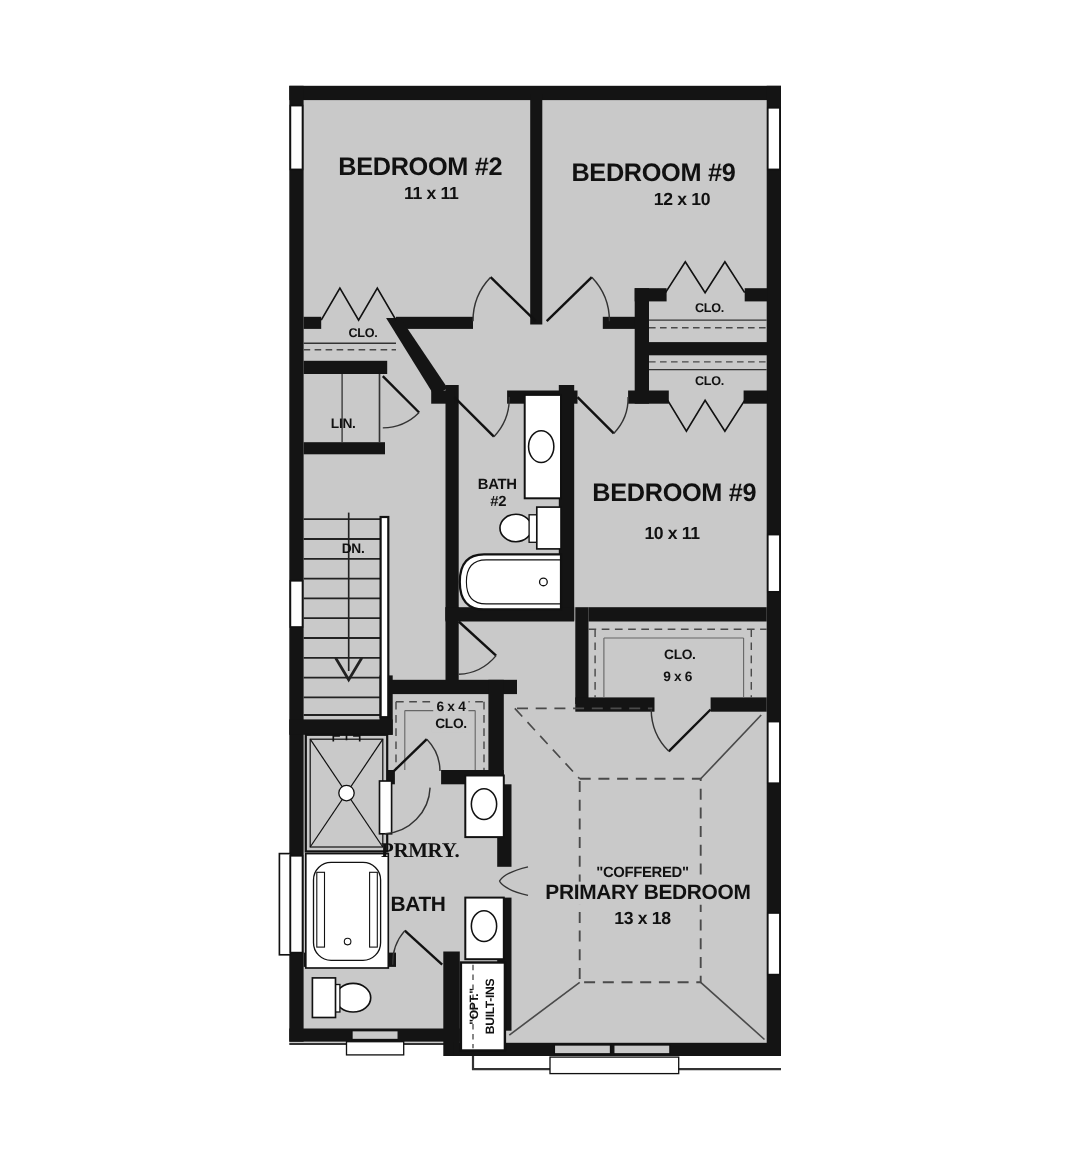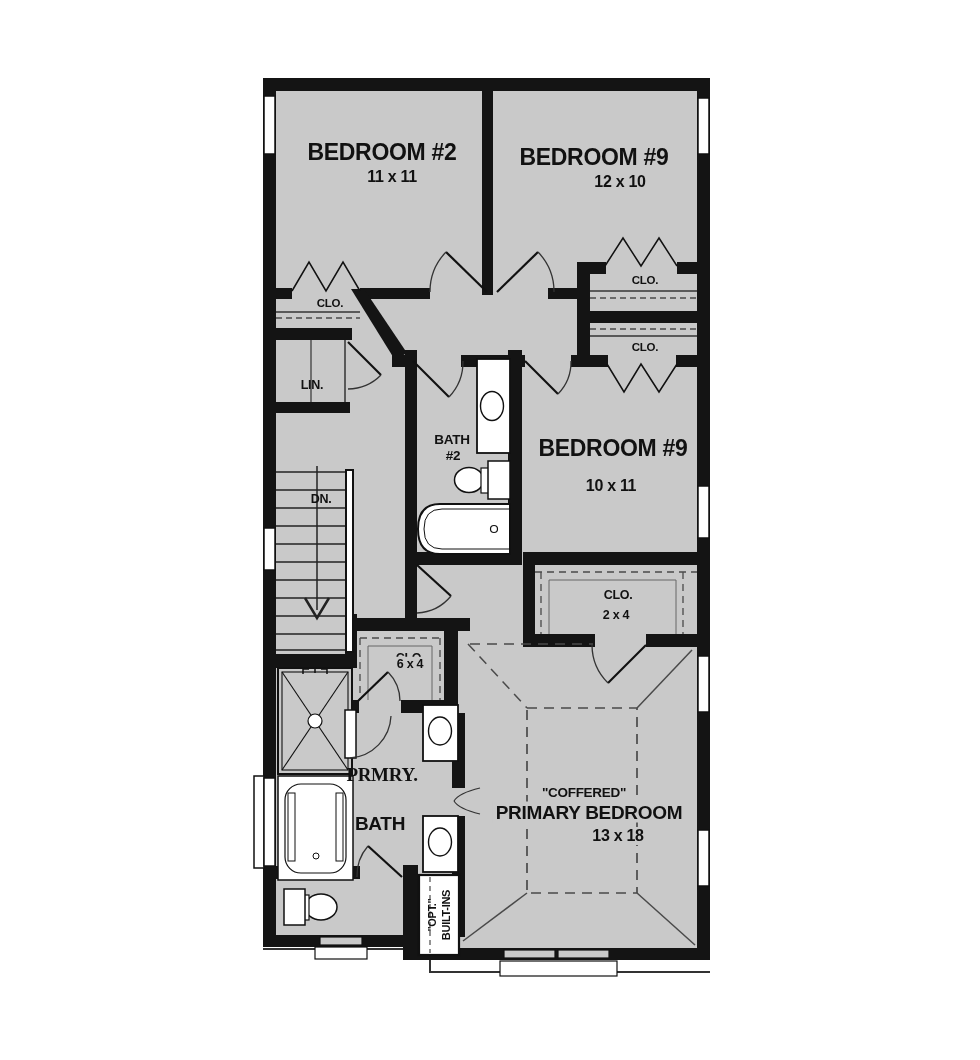--- a/index.html
+++ b/index.html
@@ -258,30 +258,30 @@
 <div class="lbl lbl-md" style="left:452px;top:440px;">BATH</div>
 <div class="lbl lbl-md" style="left:453px;top:456px;">#2</div>
 
 <div class="lbl lbl-xs" style="left:330px;top:304px;">CLO.</div>
 <div class="lbl lbl-xs" style="left:645px;top:281px;">CLO.</div>
 <div class="lbl lbl-xs" style="left:645px;top:348px;">CLO.</div>
 <div class="lbl lbl-sm" style="left:312px;top:369px;margin-top:16px;">LIN.</div>
 <div class="lbl lbl-sm" style="left:321px;top:453px;margin-top:46px;">DN.</div>
 
 <div class="lbl lbl-sm" style="left:618px;top:595px;">CLO.</div>
-<div class="lbl lbl-sm" style="left:616px;top:615px;">2 x 4</div>
+<div class="lbl lbl-sm" style="left:616px;top:615px;">9 x 6</div>
 
 <div class="lbl lbl-sm on-floor" style="left:410px;top:658px;">CLO.</div>
-<div class="lbl lbl-sm on-floor" style="left:410px;top:664px;">6 x 4</div>
+<div class="lbl lbl-sm on-floor" style="left:410px;top:643px;">6 x 4</div>
 
 <div class="lbl lbl-lg" style="left:382px;top:774px;font-family:Liberation Serif, serif;">PRMRY.</div>
 <div class="lbl lbl-lg" style="left:380px;top:823px;">BATH</div>
 
 <div class="lbl lbl-md on-floor" style="left:584px;top:793px;">"COFFERED"</div>
 <div class="lbl lbl-lg on-floor" style="left:589px;top:812px;">PRIMARY BEDROOM</div>
-<div class="lbl lbl-dim on-floor" style="left:584px;top:836px;margin-left:34px;">13 x 18</div>
+<div class="lbl lbl-dim on-floor" style="left:584px;top:836px;">13 x 18</div>
 
 <div class="lbl vert" style="left:439px;top:915px;">
   <div>"OPT."</div>
   <div>BUILT-INS</div>
 </div>
 
 </div>
 
 </body></html>

